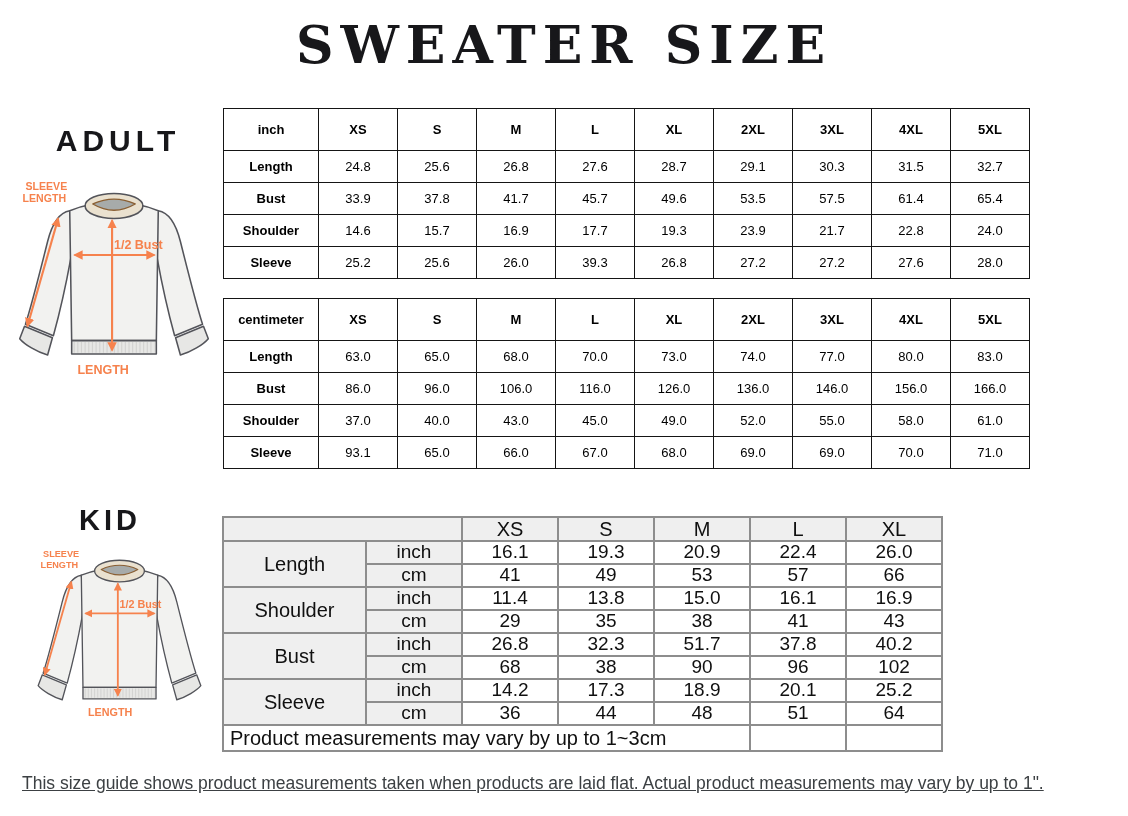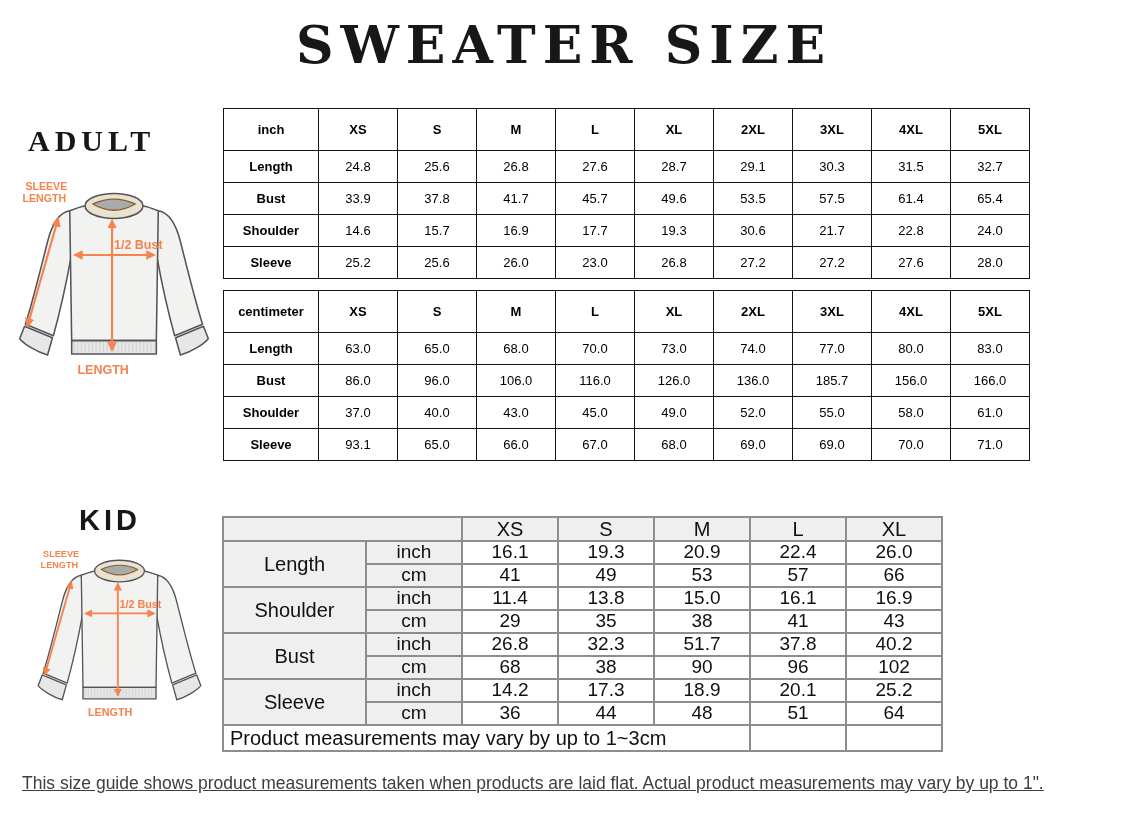--- a/index.html
+++ b/index.html
@@ -4,34 +4,34 @@
 <style>
   html,body{margin:0;padding:0;background:#ffffff;}
   body{width:1128px;height:816px;position:relative;overflow:hidden;
        font-family:"Liberation Sans",sans-serif;}
   .abs{position:absolute;}
 
   
   #title{top:14px;left:0;width:1128px;text-align:center;
          font-family:"DejaVu Serif",serif;font-weight:bold;font-size:52px;
          letter-spacing:7px;color:#17171a;}
-  #adult-label{left:28px;top:124px;width:180px;text-align:left;
-         font-family:Liberation Serif, serif;font-weight:bold;font-size:30px;
+  #adult-label{left:28px;top:124px;width:180px;text-align:center;
+         font-family:Liberation Sans, sans-serif;font-weight:bold;font-size:30px;
          letter-spacing:5px;color:#17171a;}
   #kid-label{left:42px;top:504px;width:136px;text-align:center;
          font-family:Liberation Sans, sans-serif;font-weight:bold;font-size:29px;
          letter-spacing:4px;color:#17171a;}
 
   
   #adult-diagram{left:8px;top:178px;width:212px;height:204px;}
   #kid-diagram{left:28px;top:547px;width:183px;height:176px;}
 
   
   #adult-inch-table-mount{left:223px;top:108px;}
-  #adult-cm-table-mount{left:223px;top:290px;}
+  #adult-cm-table-mount{left:223px;top:298px;}
   #kid-table-mount{left:222px;top:516px;}
 
   
   .adult-table{border-collapse:collapse;font-size:13px;color:#000;background:#fff;}
   .adult-table th,.adult-table td{border:1px solid #151515;text-align:center;
       vertical-align:middle;padding:0;background:#fff;}
   .adult-table th{font-weight:bold;}
   .adult-table td{font-weight:normal;}
   .adult-table tr:first-child th{height:41px;}
   .adult-table tr:not(:first-child) th,.adult-table td{height:31px;}
@@ -129,31 +129,31 @@
           <td>61.4</td>
           <td>65.4</td>
         </tr>
         <tr>
           <th>Shoulder</th>
           <td>14.6</td>
           <td>15.7</td>
           <td>16.9</td>
           <td>17.7</td>
           <td>19.3</td>
-          <td>30.6</td>
+          <td>23.9</td>
           <td>21.7</td>
           <td>22.8</td>
           <td>24.0</td>
         </tr>
         <tr>
           <th>Sleeve</th>
           <td>25.2</td>
           <td>25.6</td>
           <td>26.0</td>
-          <td>23.0</td>
+          <td>39.3</td>
           <td>26.8</td>
           <td>27.2</td>
           <td>27.2</td>
           <td>27.6</td>
           <td>28.0</td>
         </tr>
       </tbody>
     </table>
   </div>
 <div class="abs" id="adult-cm-table-mount">
@@ -184,21 +184,21 @@
           <td>83.0</td>
         </tr>
         <tr>
           <th>Bust</th>
           <td>86.0</td>
           <td>96.0</td>
           <td>106.0</td>
           <td>116.0</td>
           <td>126.0</td>
           <td>136.0</td>
-          <td>185.7</td>
+          <td>146.0</td>
           <td>156.0</td>
           <td>166.0</td>
         </tr>
         <tr>
           <th>Shoulder</th>
           <td>37.0</td>
           <td>40.0</td>
           <td>43.0</td>
           <td>45.0</td>
           <td>49.0</td>

